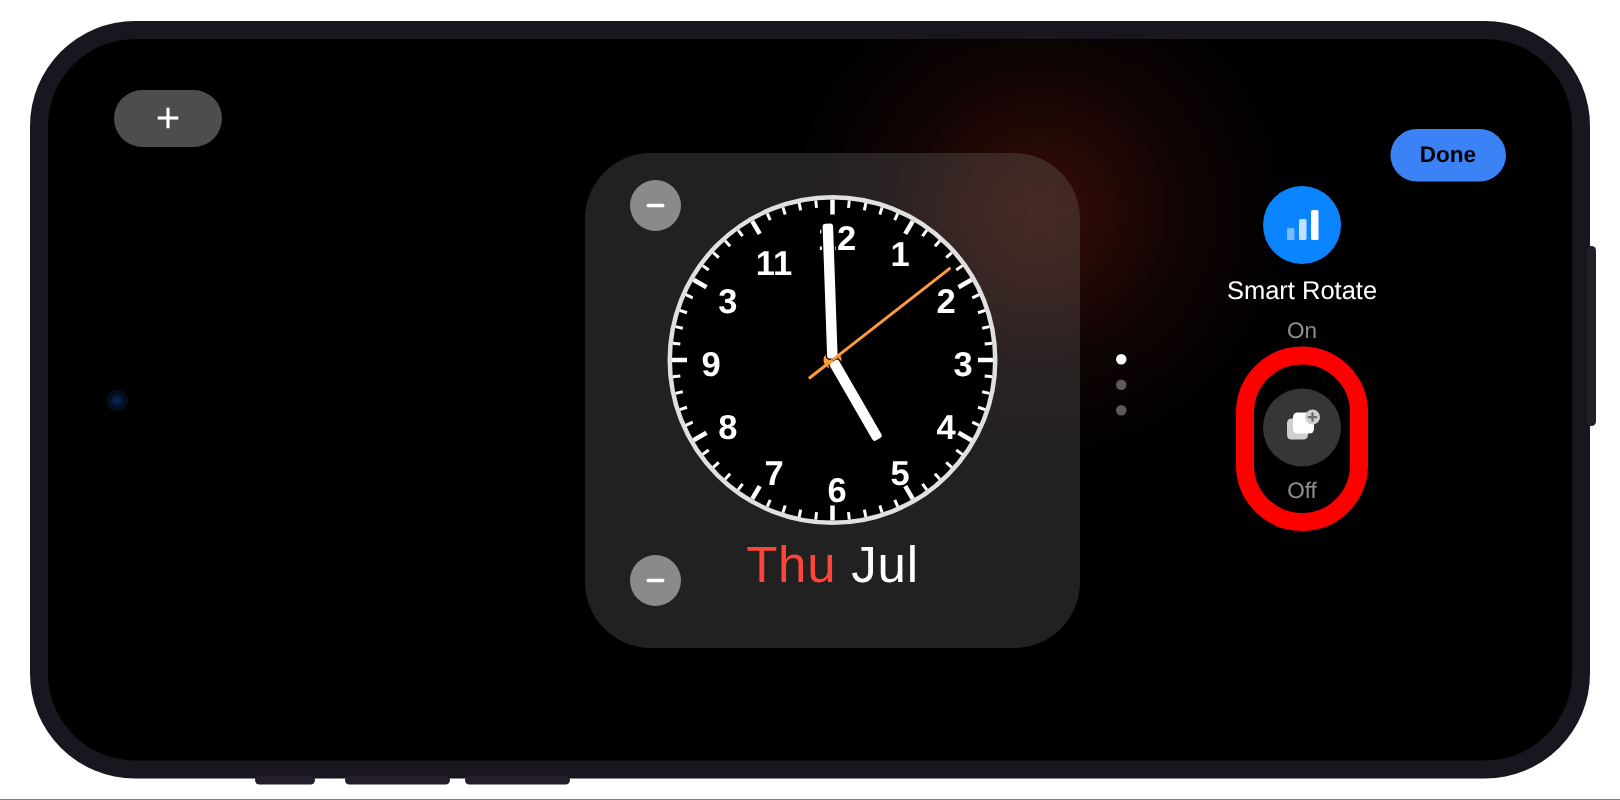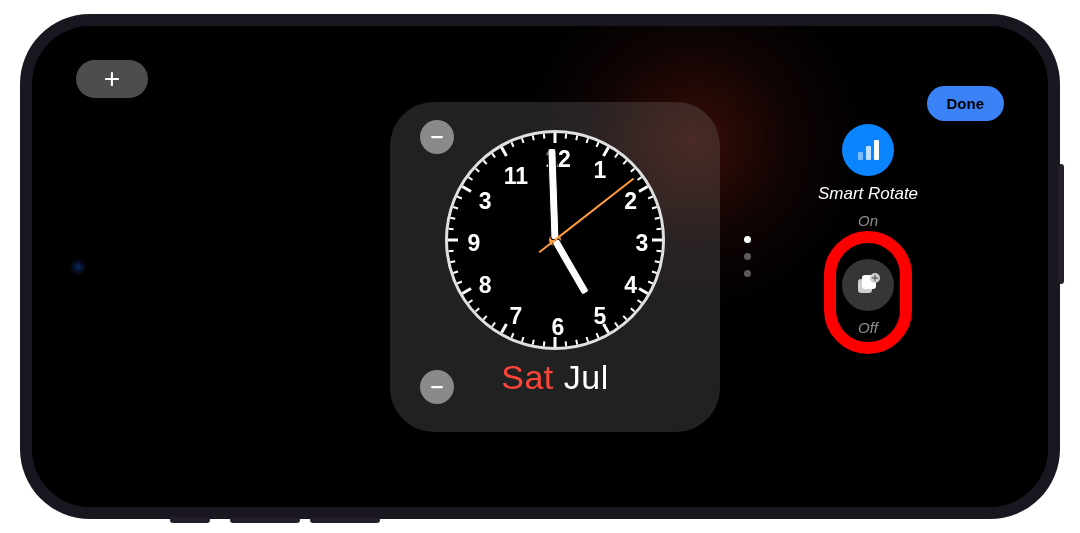--- a/index.html
+++ b/index.html
@@ -173,21 +173,20 @@
     .dot.active { background: #fff; }
     .options-col {
       position: absolute;
       right: 80px;
       top: 98px;
       width: 200px;
       display: flex;
       flex-direction: column;
       align-items: center;
       gap: 30px;
-      font-style: italic;
     }
     .option-item {
       display: flex;
       flex-direction: column;
       align-items: center;
       gap: 8px;
       position: relative;
     }
     .option-icon {
       width: 52px;
@@ -333,21 +332,21 @@
           <div class="hand hand-second" style="transform: translateX(-50%) rotate(52deg);"></div>
         </div>
 
       <div class="remove-pill-bottom">
         <svg viewBox="0 0 24 24">
             <rect x="4" y="10.5" width="16" height="3" rx="1.5" fill="#fff"></rect>
           </svg>
       </div>
 
       <div class="date-row">
-        <span class="date-day">Sat</span>
+        <span class="date-day">Thu</span>
         <span class="date-month">Jul</span>
       </div>
     </div>
 
     <div class="page-dots">
         <div class="dot active"></div>
         <div class="dot"></div>
         <div class="dot"></div>
       </div>
 

